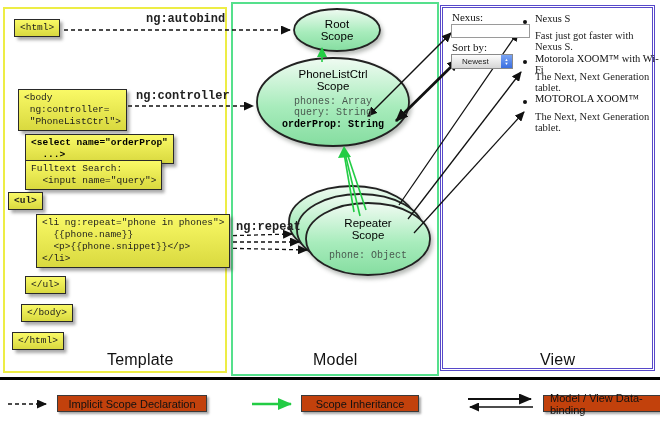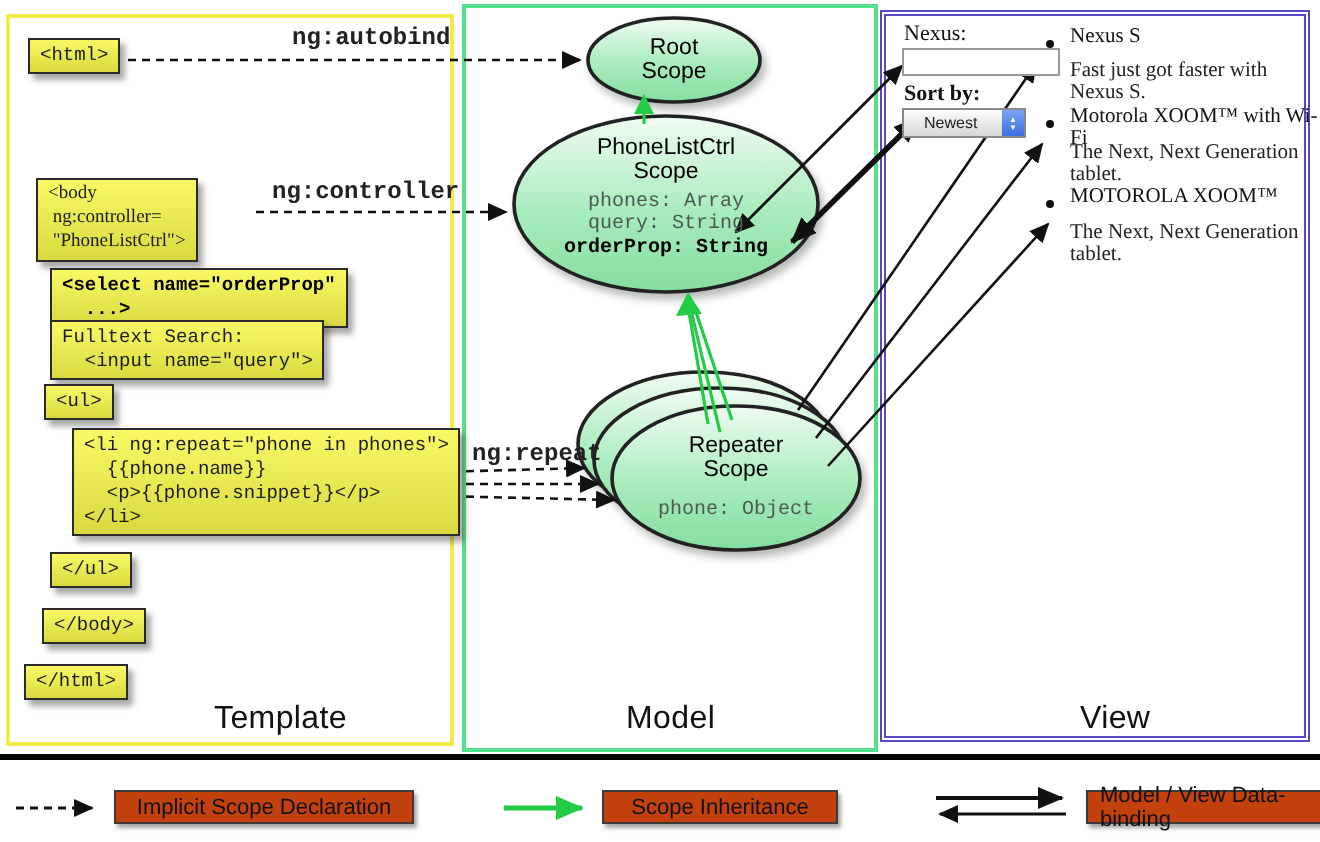--- a/index.html
+++ b/index.html
@@ -107,28 +107,28 @@
     <path d="M408,219 L521,72" stroke="#111" stroke-width="1.3" fill="none" marker-end="url(#mB)"></path>
     <path d="M414,233 L524,112" stroke="#111" stroke-width="1.3" fill="none" marker-end="url(#mB)"></path>
 
     <path d="M8,404 L46,404" stroke="#111" stroke-width="1.4" stroke-dasharray="4 3" fill="none" marker-end="url(#mB)"></path>
     <path d="M252,404 L291,404" stroke="#22cc44" stroke-width="2.6" fill="none" marker-end="url(#mG)"></path>
     <path d="M468,399 L531,399" stroke="#111" stroke-width="2" fill="none" marker-end="url(#mBbig)"></path>
     <path d="M533,407 L470,407" stroke="#111" stroke-width="1.5" fill="none" marker-end="url(#mB)"></path>
   </svg>
 
   <div class="code" style="left:14px;top:19px;">&lt;html&gt;</div>
-  <div class="code" style="left:18px;top:89px;font-family:Liberation Serif, serif;">&lt;body
+  <div class="code" style="left:18px;top:89px;">&lt;body
  ng:controller=
  "PhoneListCtrl"&gt;</div>
   <div class="code bold" style="left:25px;top:134px;">&lt;select name="orderProp"
   ...&gt;</div>
   <div class="code" style="left:25px;top:160px;">Fulltext Search:
   &lt;input name="query"&gt;</div>
-  <div class="code" style="left:22px;top:192px;">&lt;ul&gt;</div>
+  <div class="code" style="left:8px;top:192px;font-weight:bold;">&lt;ul&gt;</div>
   <div class="code" style="left:36px;top:214px;">&lt;li ng:repeat="phone in phones"&gt;
   {{phone.name}}
   &lt;p&gt;{{phone.snippet}}&lt;/p&gt;
 &lt;/li&gt;</div>
   <div class="code" style="left:25px;top:276px;">&lt;/ul&gt;</div>
   <div class="code" style="left:21px;top:304px;">&lt;/body&gt;</div>
   <div class="code" style="left:12px;top:332px;">&lt;/html&gt;</div>
 
   <div class="arrow-label" style="left:146px;top:12px;">ng:autobind</div>
   <div class="arrow-label" style="left:136px;top:89px;">ng:controller</div>
@@ -140,21 +140,21 @@
 Scope</div>
   <div class="eprop" style="left:333px;top:96px;">phones: Array</div>
   <div class="eprop" style="left:333px;top:107px;">query: String</div>
   <div class="eprop bold" style="left:333px;top:119px;">orderProp: String</div>
   <div class="etext ename" style="left:368px;top:217px;">Repeater
 Scope</div>
   <div class="eprop" style="left:368px;top:250px;">phone: Object</div>
 
   <div class="vlabel" style="left:452px;top:11px;">Nexus:</div>
   <input id="search-input" type="text" value="" style="">
-  <div class="vlabel" style="left:452px;top:41px;font-weight:bold;">Sort by:</div>
+  <div class="vlabel" style="left:452px;top:41px;">Sort by:</div>
   <div id="sort-select">
     <span class="val">Newest</span>
     <span class="stepper">▲<br>▼</span>
   </div>
 
   <span class="bullet" style="left:523px;top:20px;"></span>
   <div class="vitem-title" style="left:535px;top:13px;">Nexus S</div>
   <div class="vitem-desc" style="left:535px;top:30px;">Fast just got faster with Nexus S.</div>
 
   <span class="bullet" style="left:523px;top:60px;"></span>

